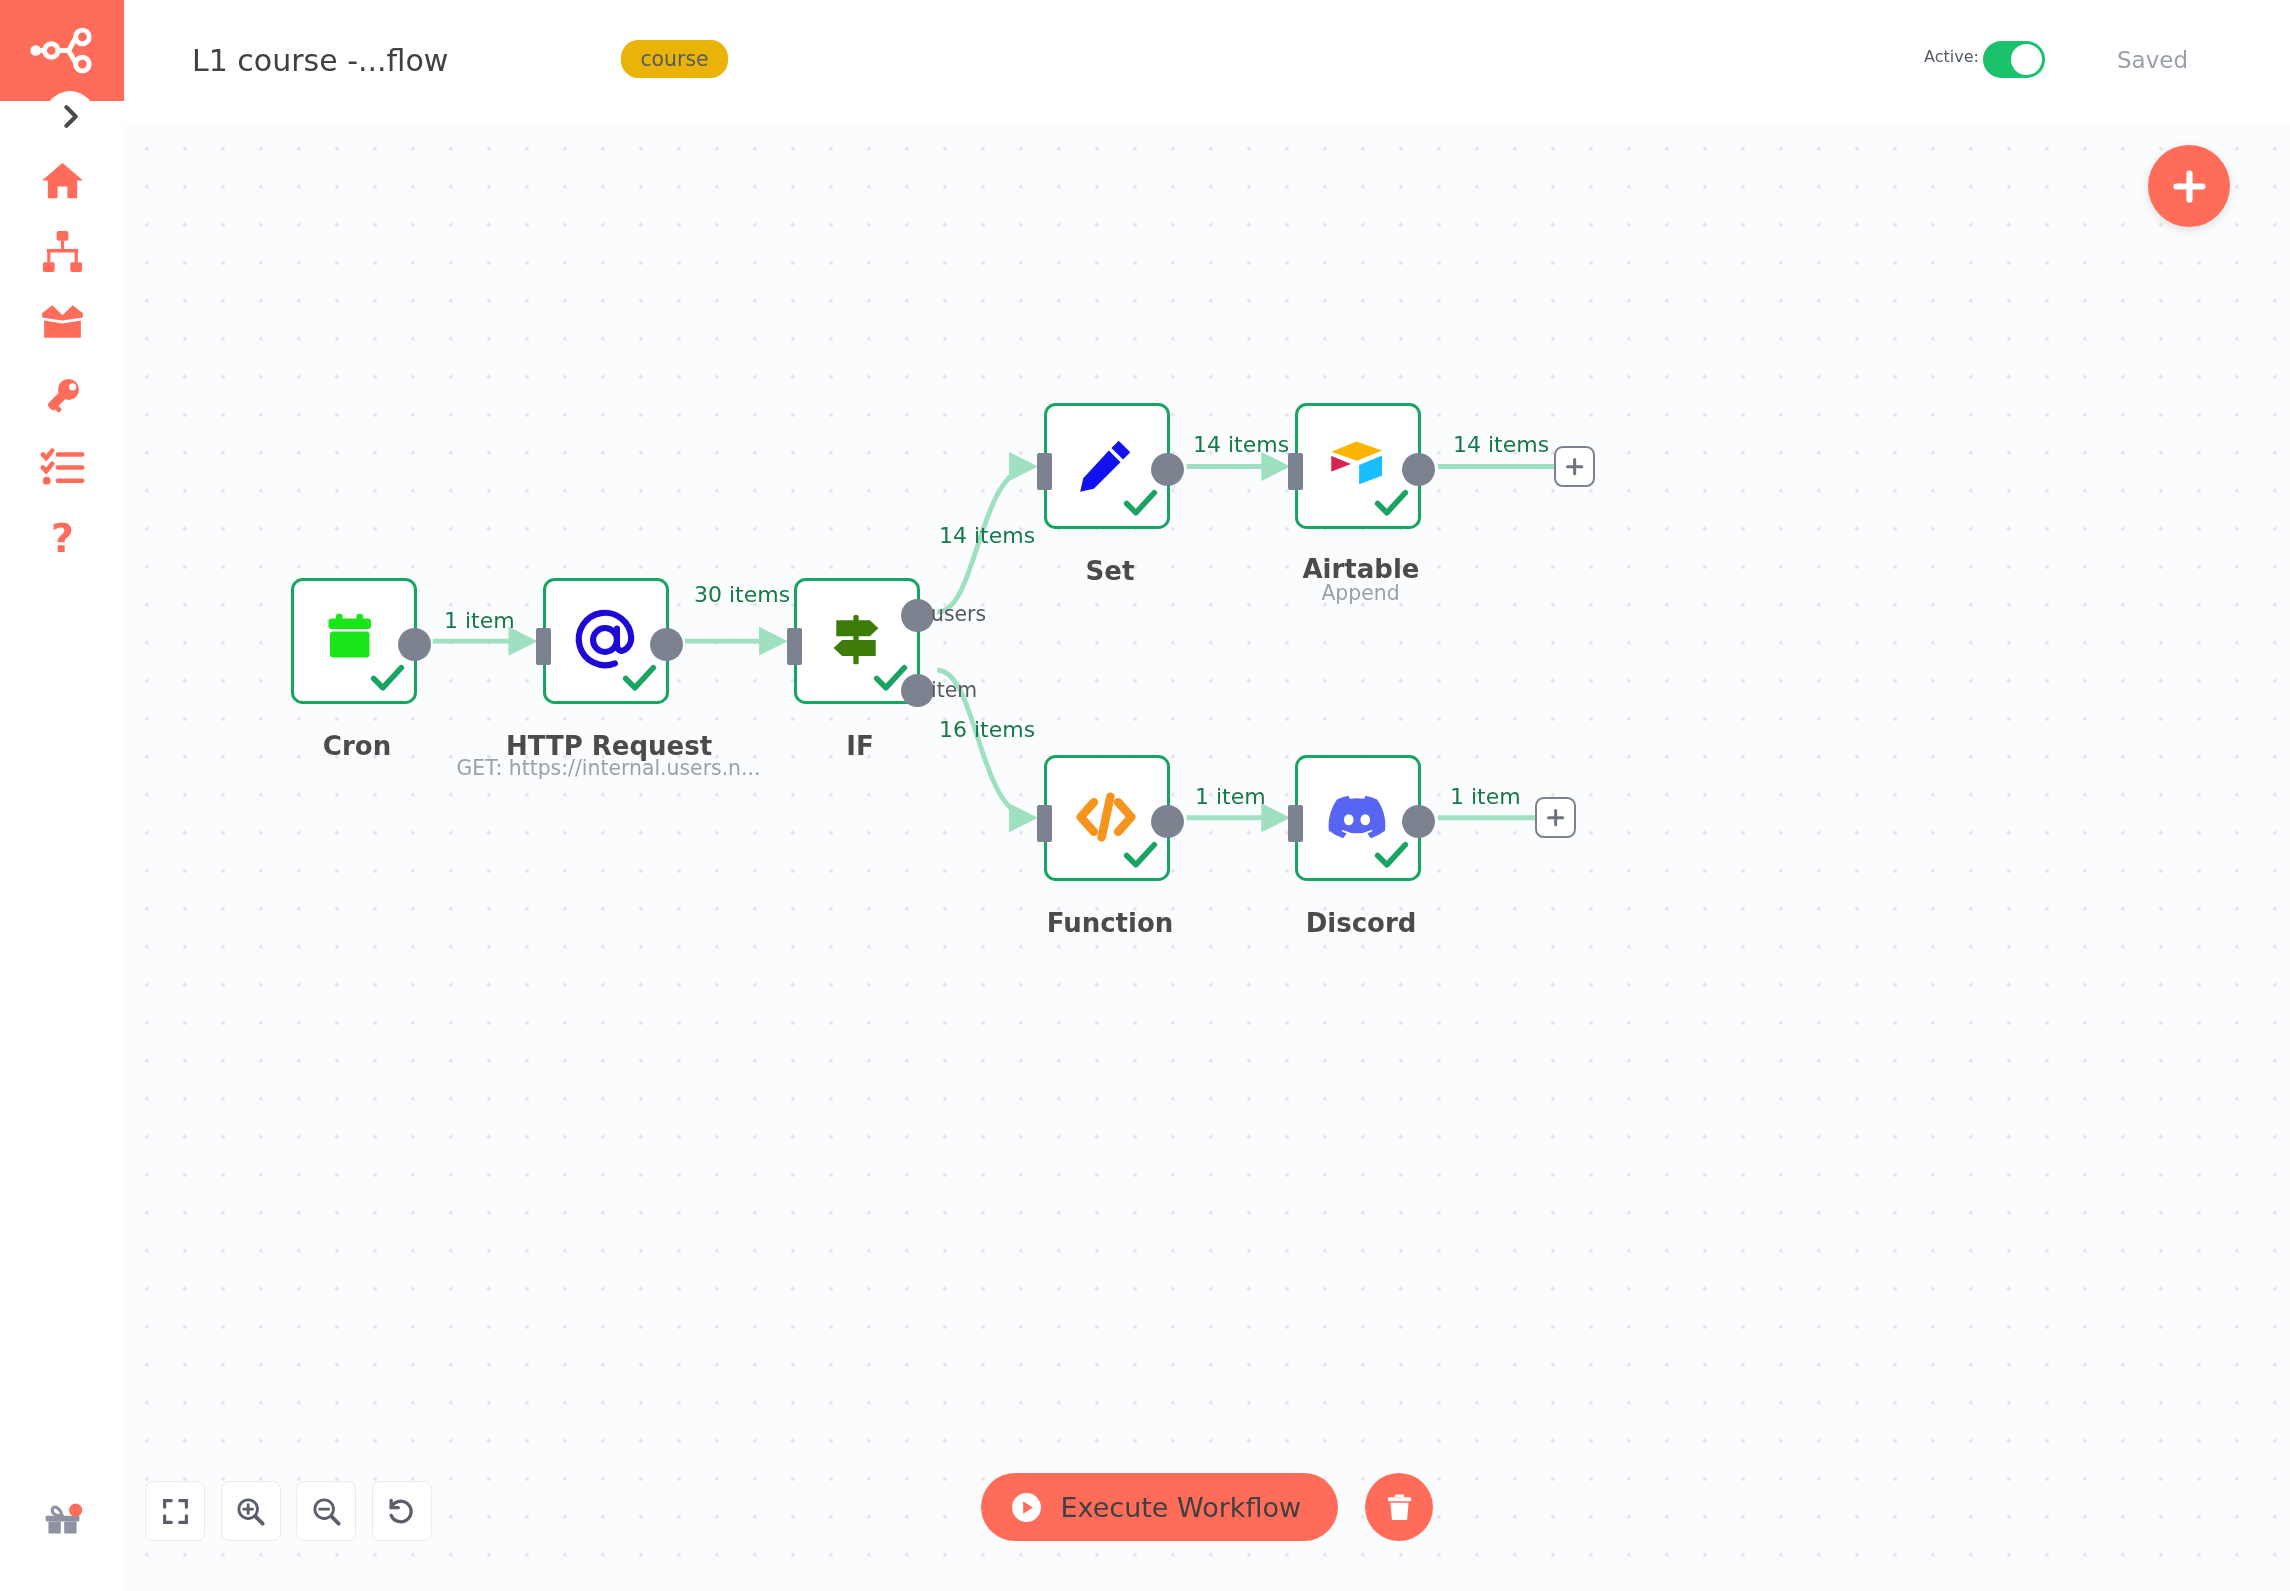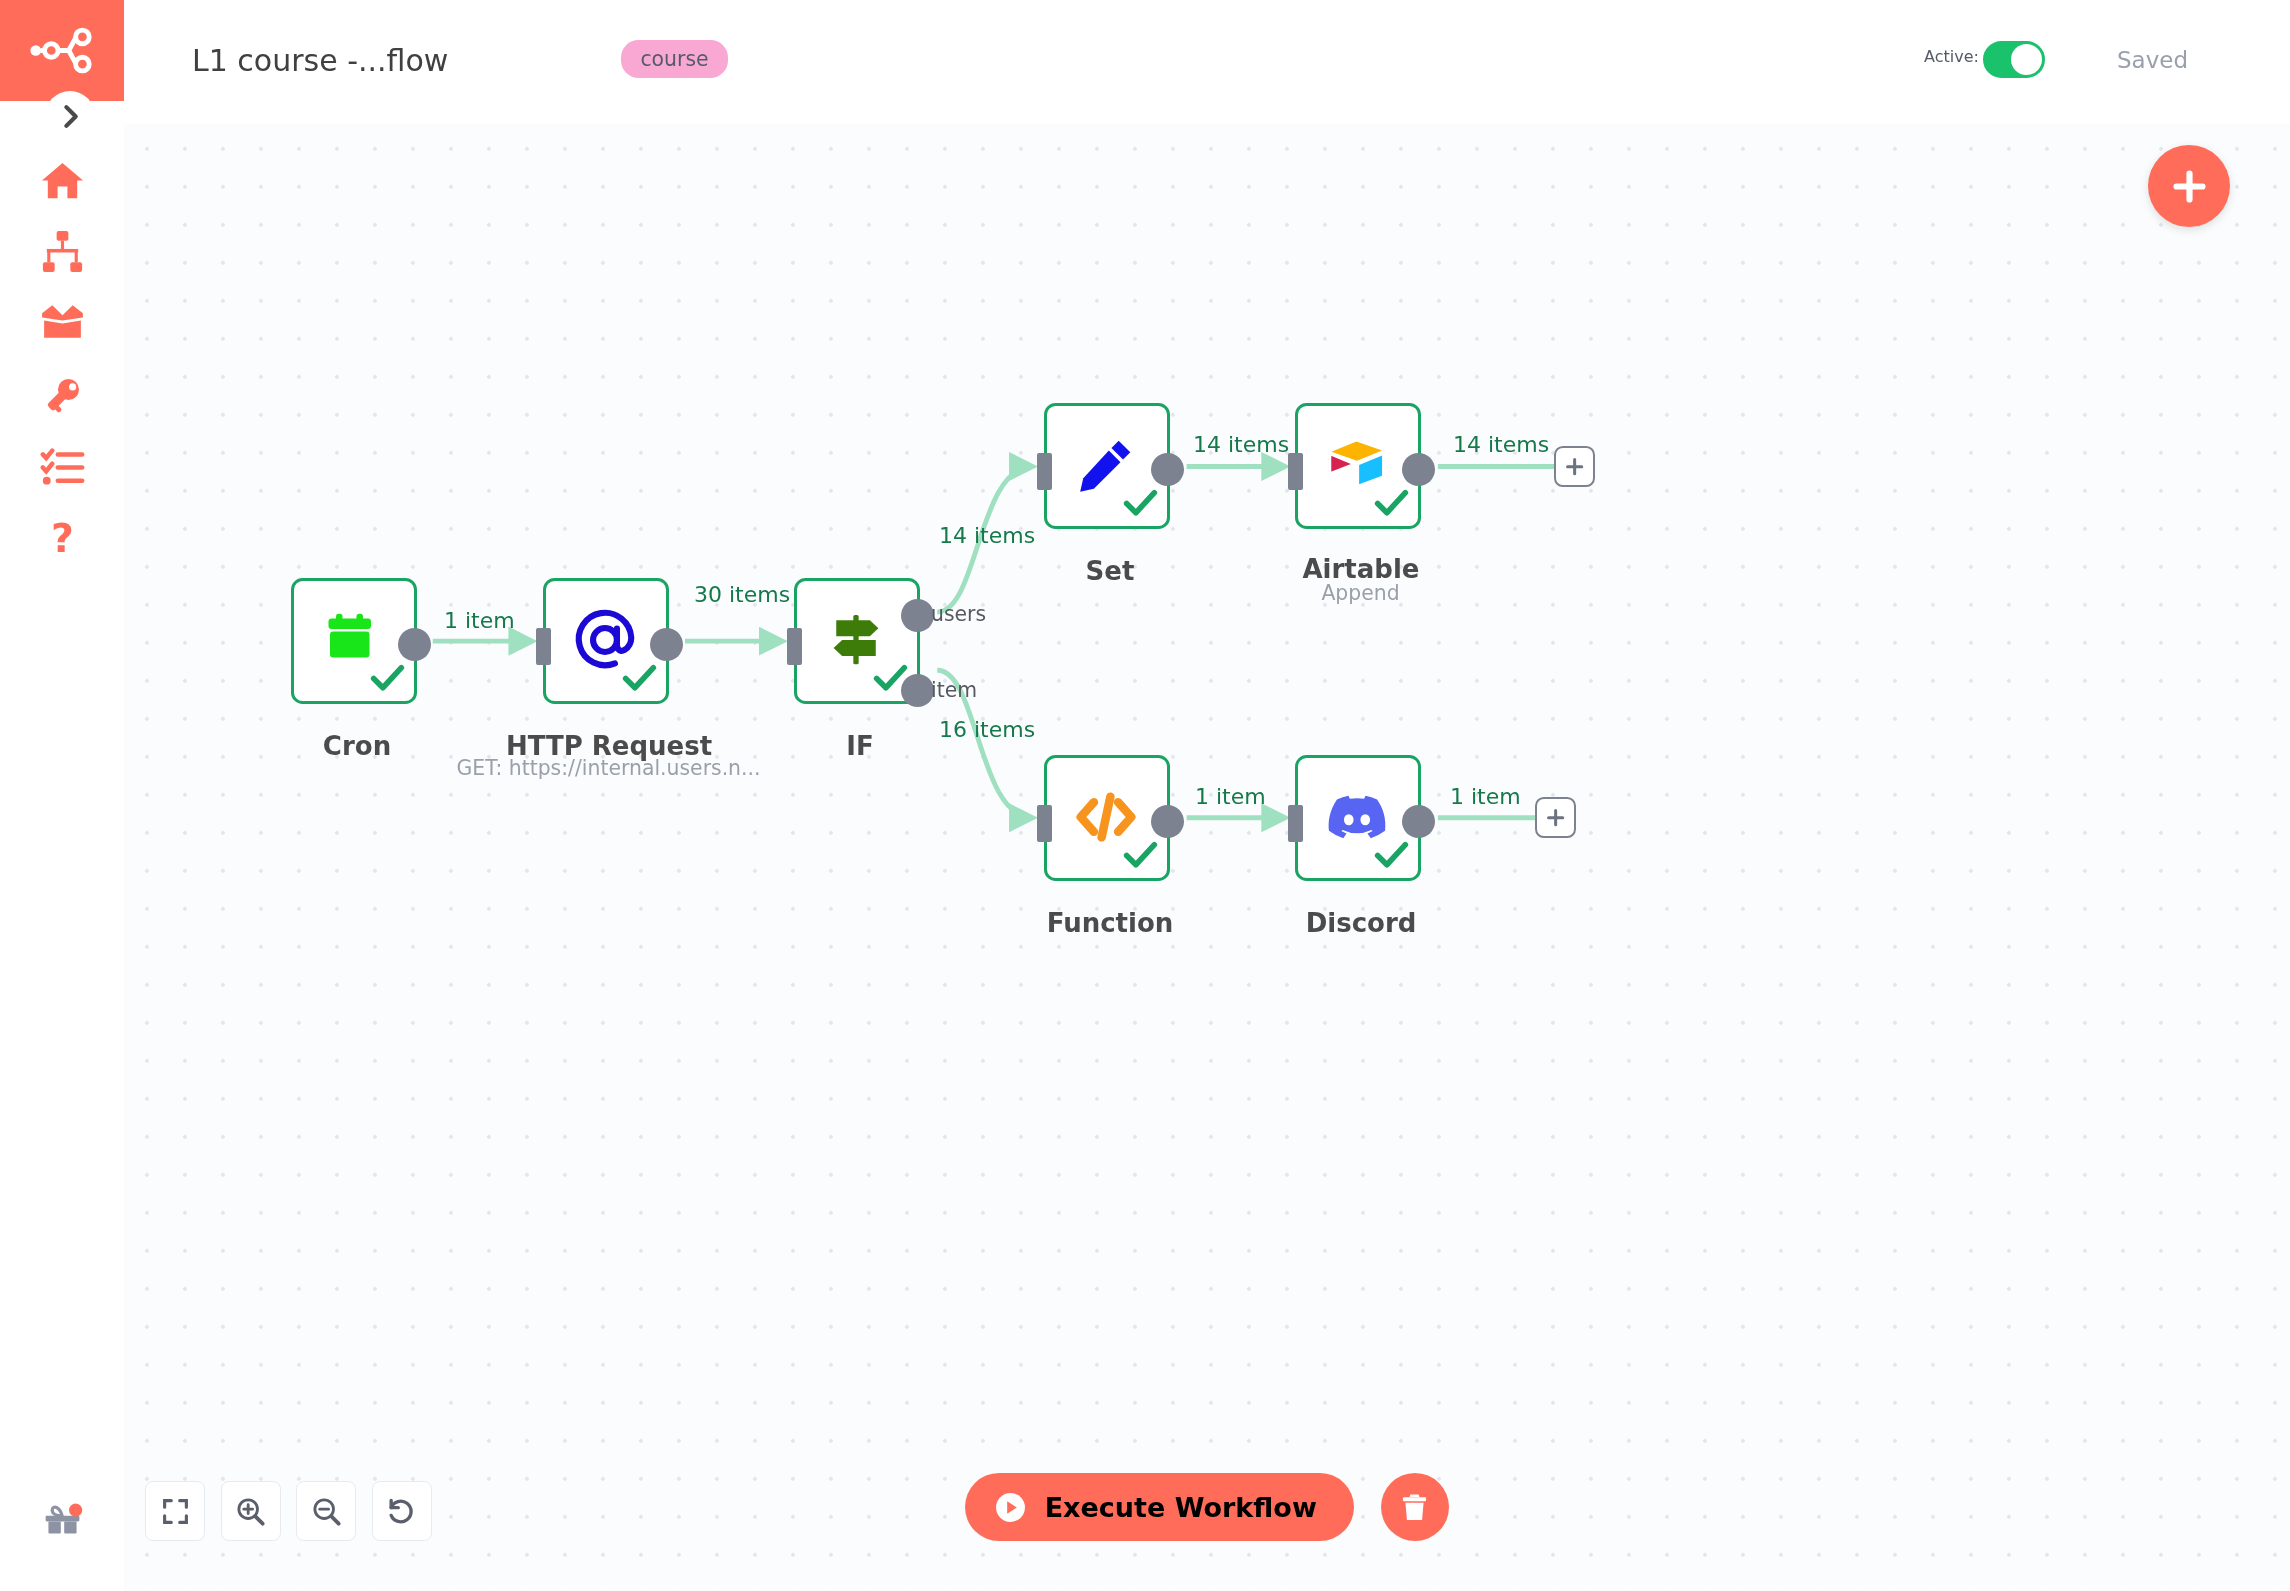--- a/index.html
+++ b/index.html
@@ -43,21 +43,21 @@
     background: #ffffff;
     z-index: 30;
   }
   #wf-title {
     position: absolute; left: 68px; top: 43px;
     font-size: 30px; color: #404040; font-weight: 400;
     white-space: nowrap;
   }
   #wf-tag {
     position: absolute; left: 497px; top: 40px;
-    background: #f9a8d4; color: #555b66;
+    background: #eab308; color: #555b66;
     border-radius: 17.5px; padding: 8.7px 19.4px;
     font-size: 20.4px; line-height: 1;
   }
   #active-label {
     position: absolute; right: 311px; top: 47px;
     font-size: 16px; color: #555b66; white-space: nowrap;
   }
   #active-toggle {
     position: absolute; right: 245px; top: 41px;
     width: 62px; height: 37px; border-radius: 18.4px;
@@ -162,21 +162,21 @@
   #exec-bar {
     position: absolute; left: 0; bottom: 50px; width: 2166px;
     display: flex; align-items: center; justify-content: center; gap: 27px;
     pointer-events: none;
   }
   #execute-btn {
     height: 68px; border-radius: 34px; background: #ff6d5a;
     display: flex; align-items: center; gap: 17.5px;
     padding: 0 37px 0 29px; cursor: pointer; pointer-events: auto;
   }
-  #execute-label { color: #000000; font-size: 27px; font-weight: 700; white-space: nowrap; }
+  #execute-label { color: #404040; font-size: 27px; font-weight: 400; white-space: nowrap; }
   #delete-btn {
     width: 68px; height: 68px; border-radius: 50%; background: #ff6d5a;
     display: flex; align-items: center; justify-content: center;
     cursor: pointer; pointer-events: auto;
   }
 </style>
 </head>
 <body>
 
 <div id="sidebar">

